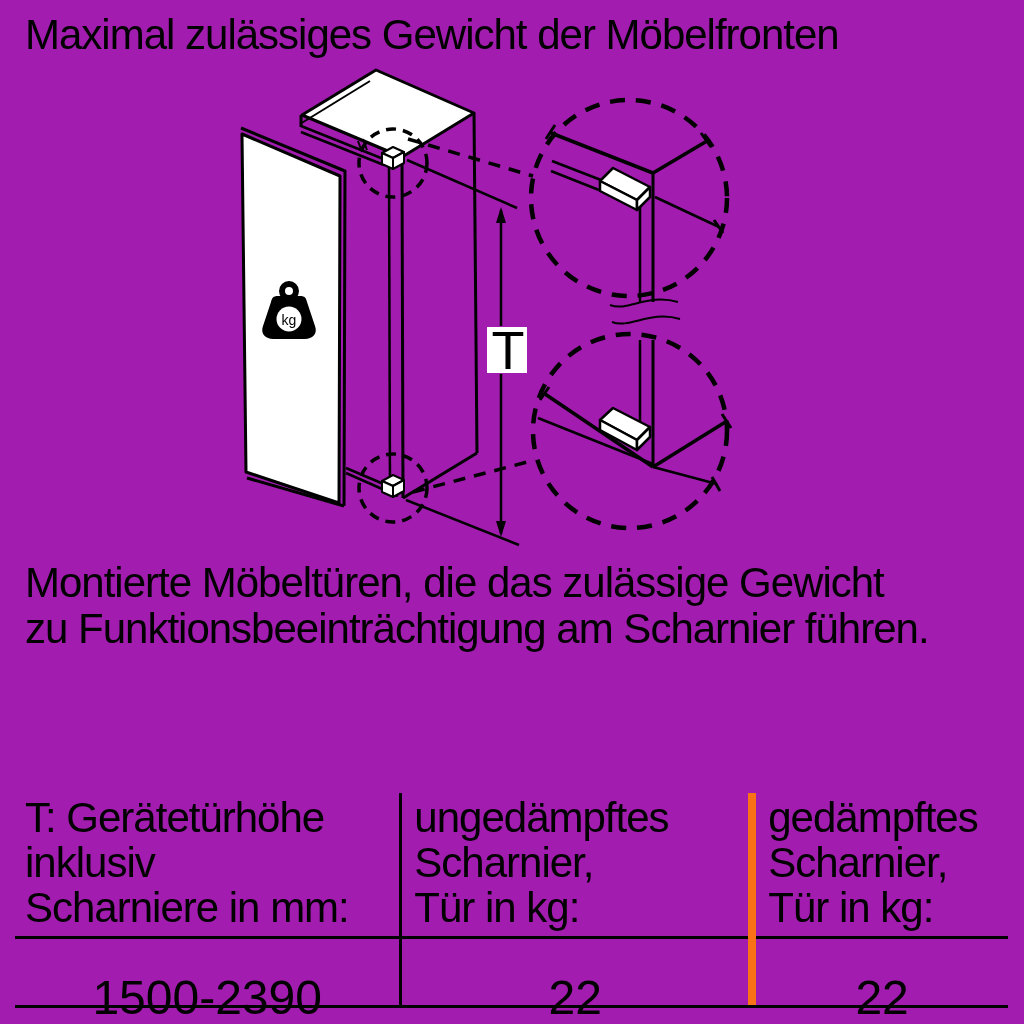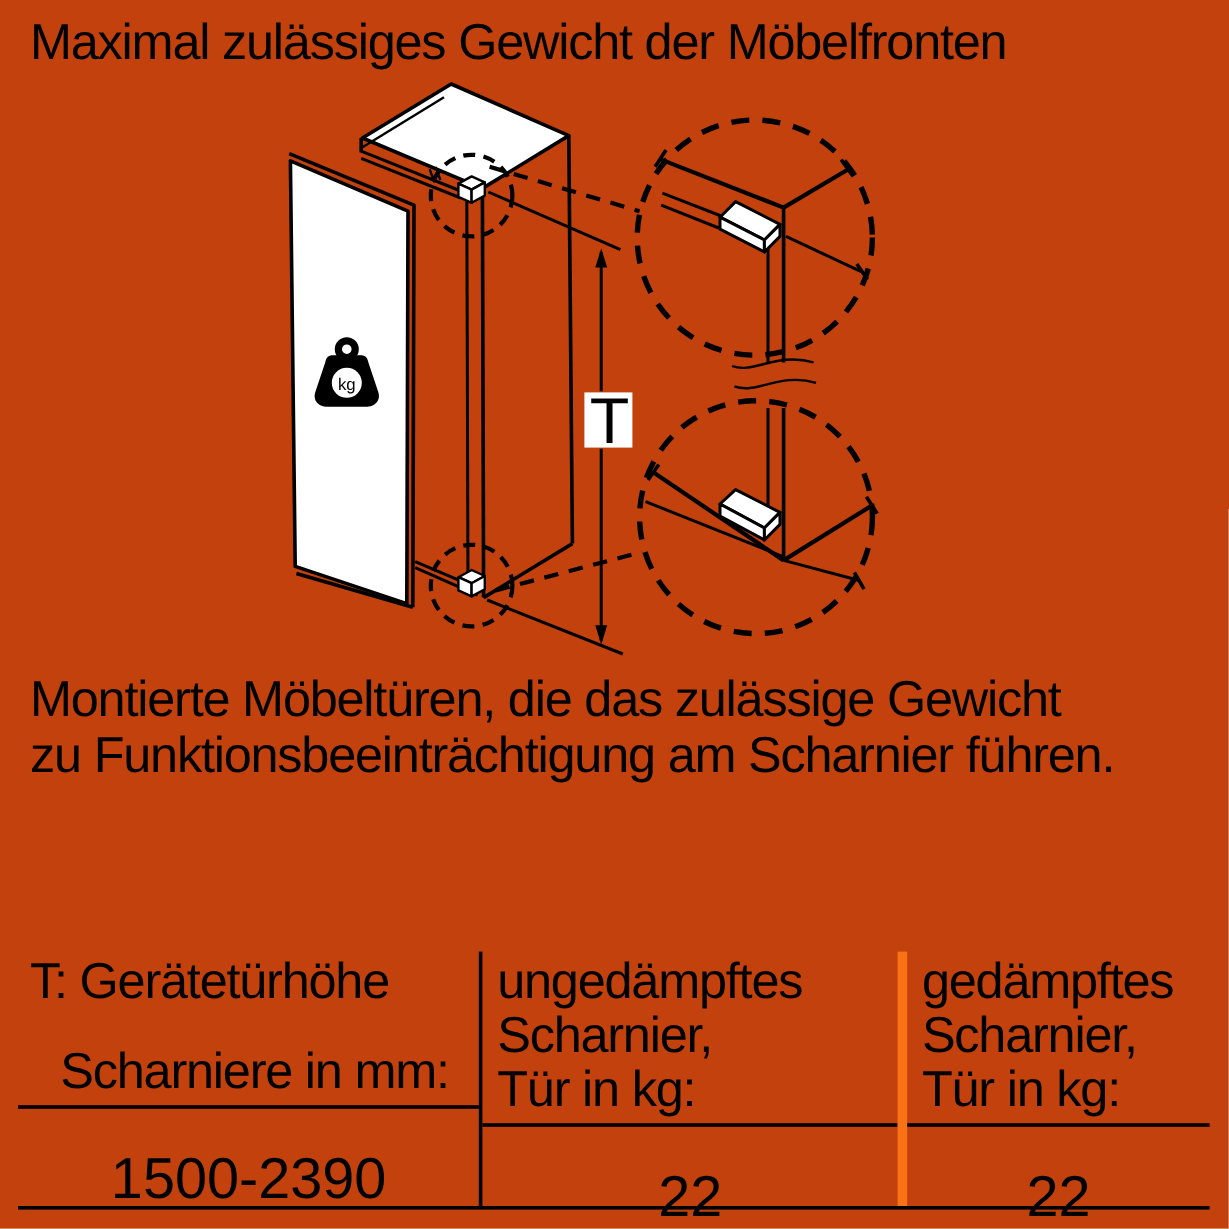--- a/index.html
+++ b/index.html
@@ -1,17 +1,17 @@
 <!DOCTYPE html>
 <html><head>
 <meta charset="utf-8">
 <style>
   html,body{margin:0;padding:0;background:#ffffff;}
   #page{
-    position:relative;width:1024px;height:1024px;background:#c2410c;
+    position:relative;width:1024px;height:1024px;background:#a21caf;
     font-family:"Liberation Sans","DejaVu Sans",sans-serif;color:#000;
     overflow:hidden;
   }
   .txt{letter-spacing:-1px;}
   #title{
     position:absolute;left:25px;top:12px;font-size:42px;line-height:46px;
     white-space:nowrap;
   }
   #diagram-svg{position:absolute;left:0;top:0;}
   #warning{
@@ -28,21 +28,21 @@
   .col-1{width:400px;}
   .col-2{width:363px;border-left:3px solid #000;}
   .col-3{width:270px;border-left:8px solid #f97316;}
   .hdr{
     height:151px;border-bottom:3px solid #000;box-sizing:border-box;
     display:flex;flex-direction:column;padding-top:2px;
   }
   .col-1 .hdr{padding-left:10px;}
   .col-2 .hdr,.col-3 .hdr{padding-left:12px;}
   .hdr-top span{display:block;}
-  .hdr-bottom{margin-top:auto;margin-bottom:6px;text-align:center;}
+  .hdr-bottom{margin-top:auto;margin-bottom:6px;}
   .col-2 .hdr-bottom,.col-3 .hdr-bottom{text-align:left;padding-right:12px;}
   .val{
     flex:1;display:flex;align-items:center;justify-content:center;
     font-size:48px;letter-spacing:0;
   }
   svg text{font-family:"Liberation Sans","DejaVu Sans",sans-serif;fill:#000;}
 </style>
 </head>
 <body>
 
@@ -161,20 +161,21 @@
     <div>Montierte Möbeltüren, die das zulässige Gewicht</div>
     <div>zu Funktionsbeeinträchtigung am Scharnier führen.</div>
   </div>
 
   <div id="spec-table" class="txt">
 
     <div class="col col-1">
       <div class="hdr">
         <div class="hdr-top">
           <span>T: Gerätetürhöhe</span>
+          <span>inklusiv</span>
         </div>
         <div class="hdr-bottom">Scharniere in mm:</div>
       </div>
       <div class="val">1500-2390</div>
     </div>
 
     <div class="col col-2">
       <div class="hdr">
         <div class="hdr-top">
           <span>ungedämpftes</span>

